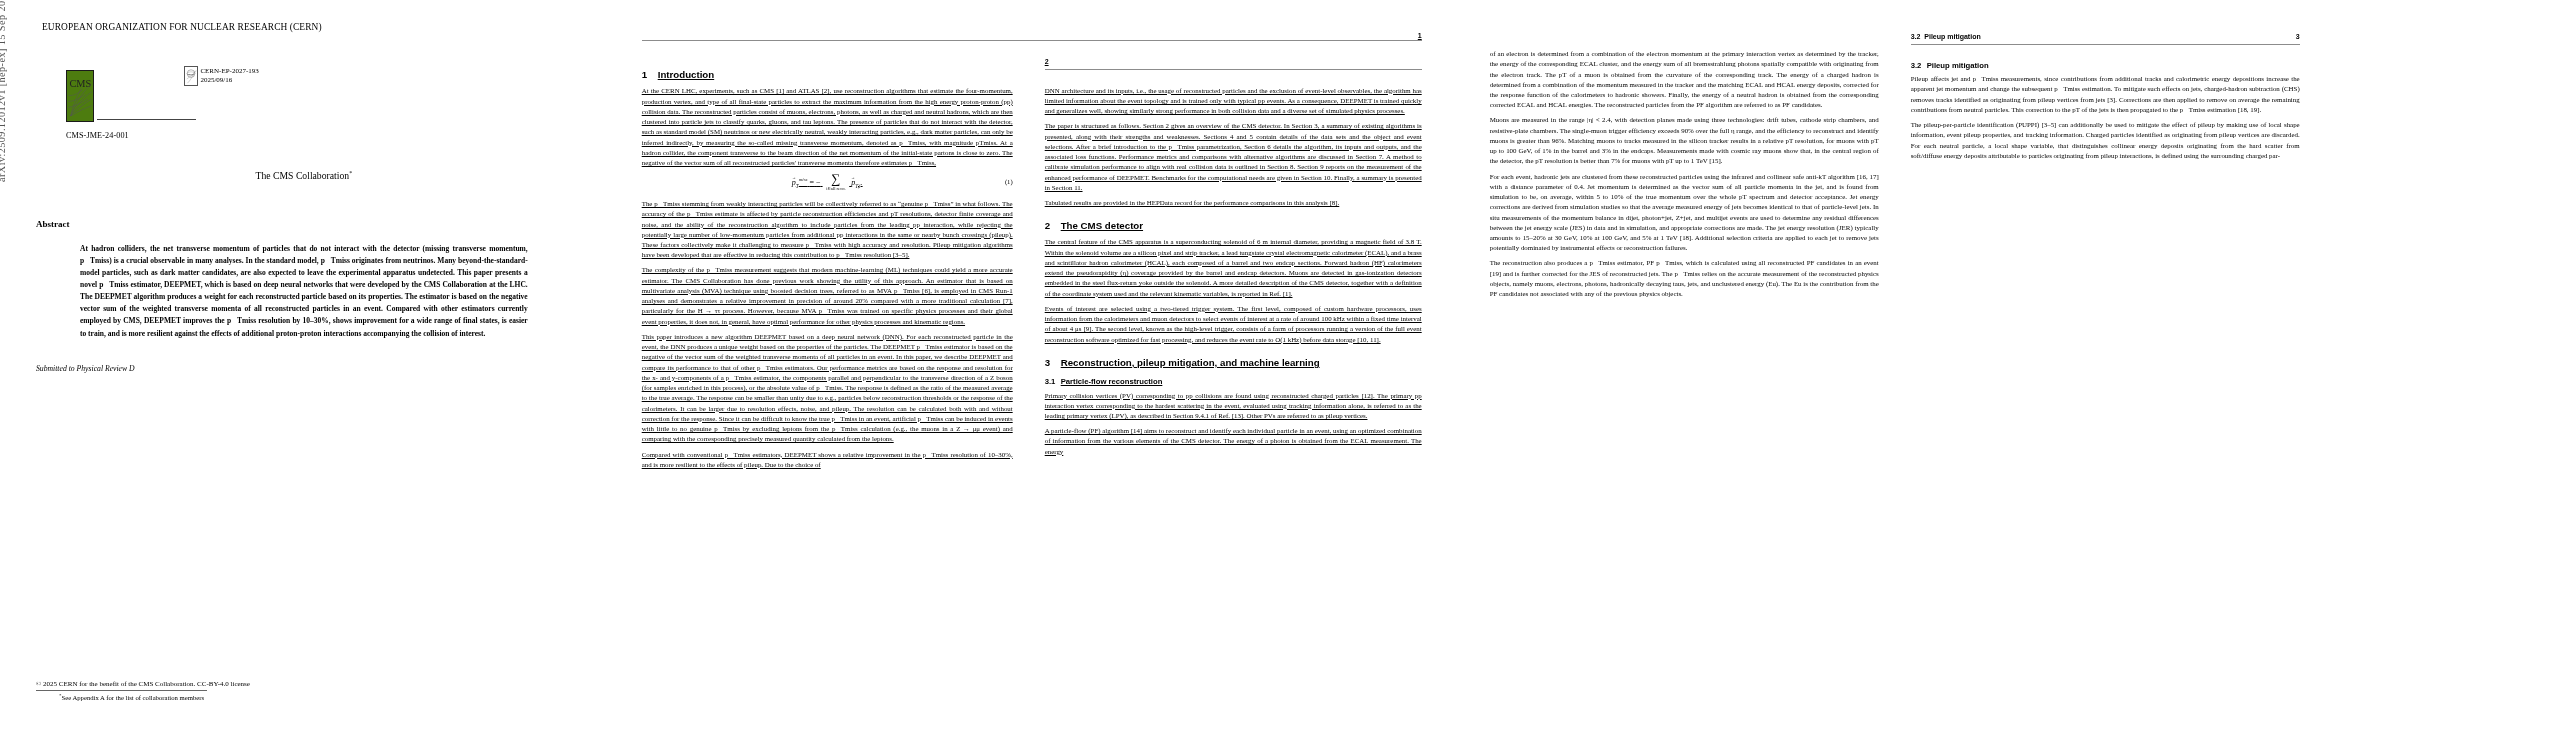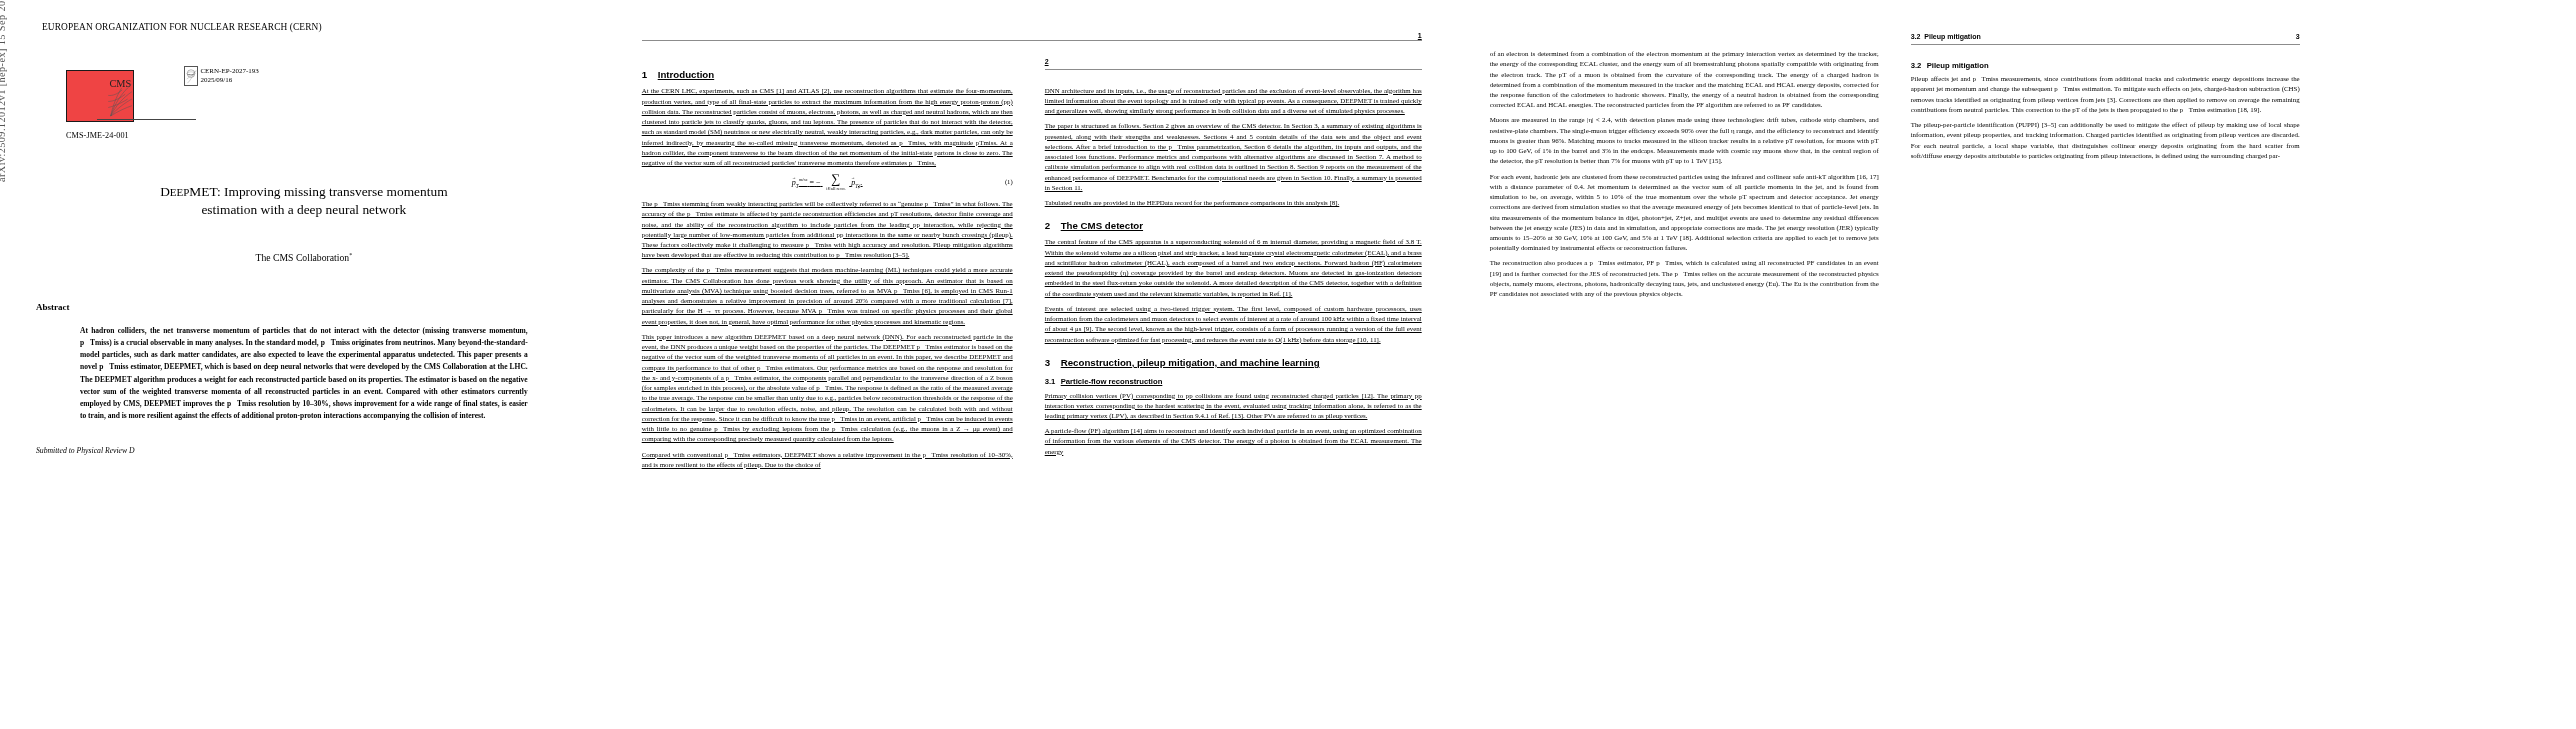--- a/index.html
+++ b/index.html
@@ -20,21 +20,21 @@
 
   
   .cern-org{
     font-size:9.4px;letter-spacing:0.1px;
     margin:4.9px 0 0 6px;
     font-family:"Liberation Serif","DejaVu Serif",serif;
   }
   .logo-row{position:relative;margin-top:38px;height:67px;}
   .cms-logo{
     position:absolute;left:30px;top:0;width:25.5px;height:50px;
-    border:0.7px solid #1a1a1a;background:#ef4444;padding-left:40px;
+    border:0.7px solid #1a1a1a;background:#4d7c0f;
   }
   .cms-logo svg{display:block;width:100%;height:100%;}
   .rule-under-logo{
     position:absolute;left:61px;top:49px;width:99px;height:0;
     border-top:0.6px solid #444;
   }
   .cms-report{
     position:absolute;left:30px;top:52px;
     font-size:8.2px;letter-spacing:0.1px;white-space:nowrap;margin-top:9px;
   }
@@ -154,34 +154,37 @@
             <text x="4.2" y="12.6" font-family="Liberation Sans, sans-serif" font-size="3.6" fill="#333">CERN</text>
           </svg>
         </div>
         <div class="cern-meta">
           <div>CERN-EP-2027-193</div>
           <div>2025/09/16</div>
         </div>
       </div>
     </div>
 
-    <h1 class="doc-title">
-      <span>D<span class="sc">EEP</span><span>MET: Improving missing transverse momentum</span></span><br>
-      <span>estimation with a deep neural network</span>
-    </h1>
 
     <div class="authors">
       <span>The CMS Collaboration</span><sup>*</sup>
     </div>
 
     <div class="abstract-head">Abstract</div>
     <div class="abstract-body">At hadron colliders, the net transverse momentum of particles that do not interact with the detector (missing transverse momentum, p⃗Tmiss) is a crucial observable in many analyses. In the standard model, p⃗Tmiss originates from neutrinos. Many beyond-the-standard-model particles, such as dark matter candidates, are also expected to leave the experimental apparatus undetected. This paper presents a novel p⃗Tmiss estimator, DEEPMET, which is based on deep neural networks that were developed by the CMS Collaboration at the LHC. The DEEPMET algorithm produces a weight for each reconstructed particle based on its properties. The estimator is based on the negative vector sum of the weighted transverse momenta of all reconstructed particles in an event. Compared with other estimators currently employed by CMS, DEEPMET improves the p⃗Tmiss resolution by 10–30%, shows improvement for a wide range of final states, is easier to train, and is more resilient against the effects of additional proton-proton interactions accompanying the collision of interest.</div>
 
     <div class="submitted">Submitted to Physical Review D</div>
 
+    <div class="cover-footer">
+      <div class="copyright">© 2025 CERN for the benefit of the CMS Collaboration. CC-BY-4.0 license</div>
+      <div class="foot-rule"></div>
+      <div class="footnote">
+        <sup>*</sup><span>See Appendix A for the list of collaboration members</span>
+      </div>
+    </div>
   </div>
 
   <div class="page page2">
     <div style="padding:0 34px;">
       <div class="runhead">
         <span class="rh-left"></span>
         <span class="rh-right">1</span>
       </div>
       <div class="head-rule"></div>
     </div>

